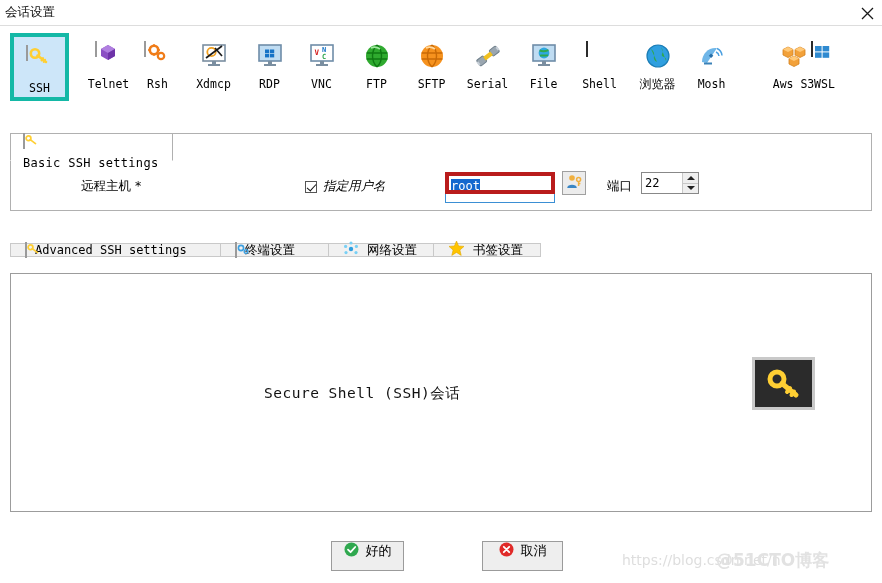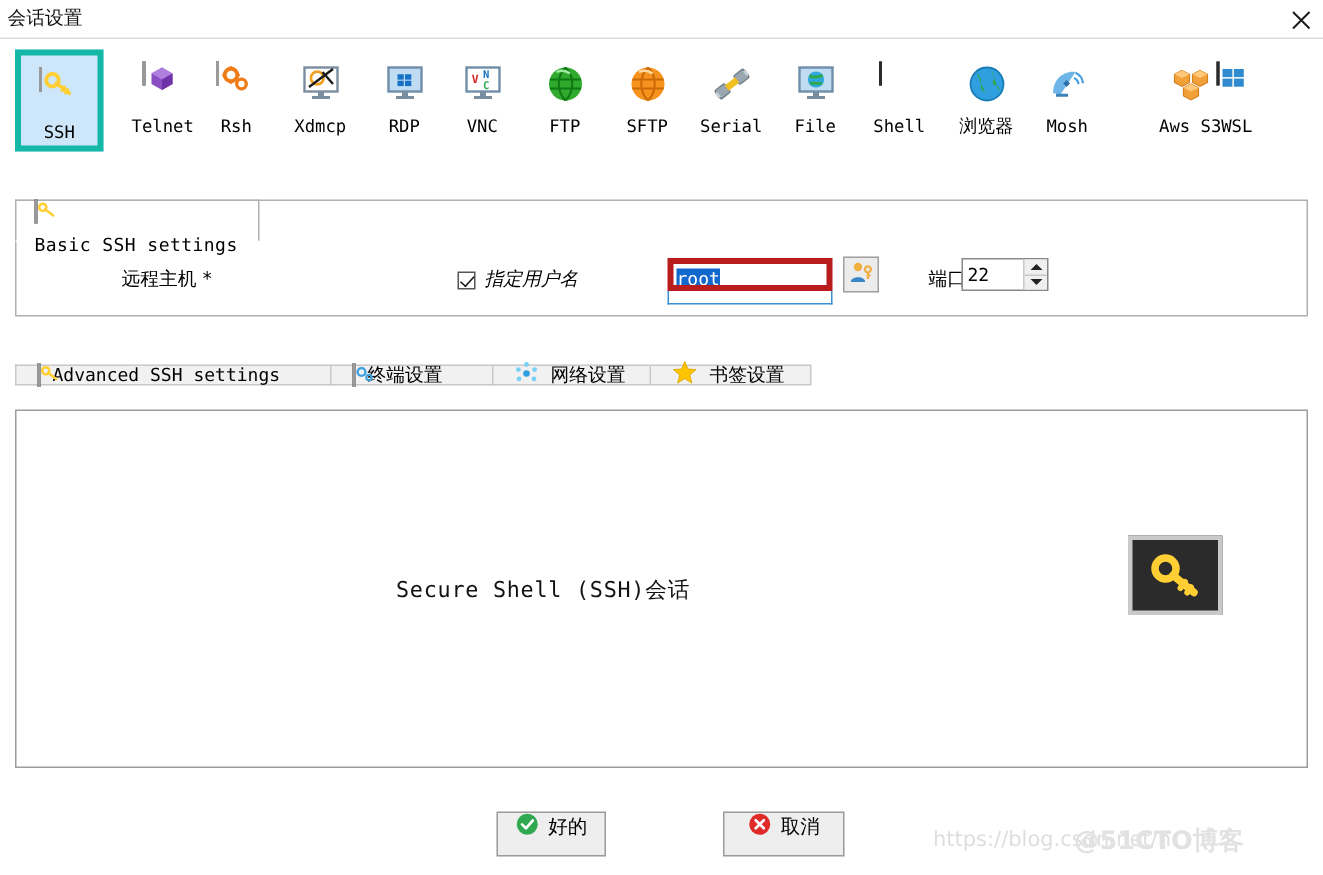--- a/index.html
+++ b/index.html
@@ -115,21 +115,20 @@
     border-bottom:1px solid #3b8fd4;background:#fff;box-sizing:border-box;
   }
   .btn-userpick{
     position:absolute;left:551px;top:7px;width:24px;height:24px;
     border:1px solid #a0a0a0;background:#ececec;box-sizing:border-box;
     display:flex;align-items:center;justify-content:center;
   }
   .lbl-port{
     position:absolute;left:596px;top:14px;font-size:12.5px;
     font-family:"DejaVu Sans","Liberation Sans",sans-serif;
-    margin-left:12px;
   }
   .spin{
     position:absolute;left:630px;top:8px;width:58px;height:22px;
     border:1px solid #888;background:#fff;box-sizing:border-box;display:flex;
   }
   .spin .val{
     flex:1;font-family:"DejaVu Sans Mono","Liberation Mono",monospace;
     font-size:12px;line-height:20px;padding-left:3px;
   }
   .spin .arrows{

